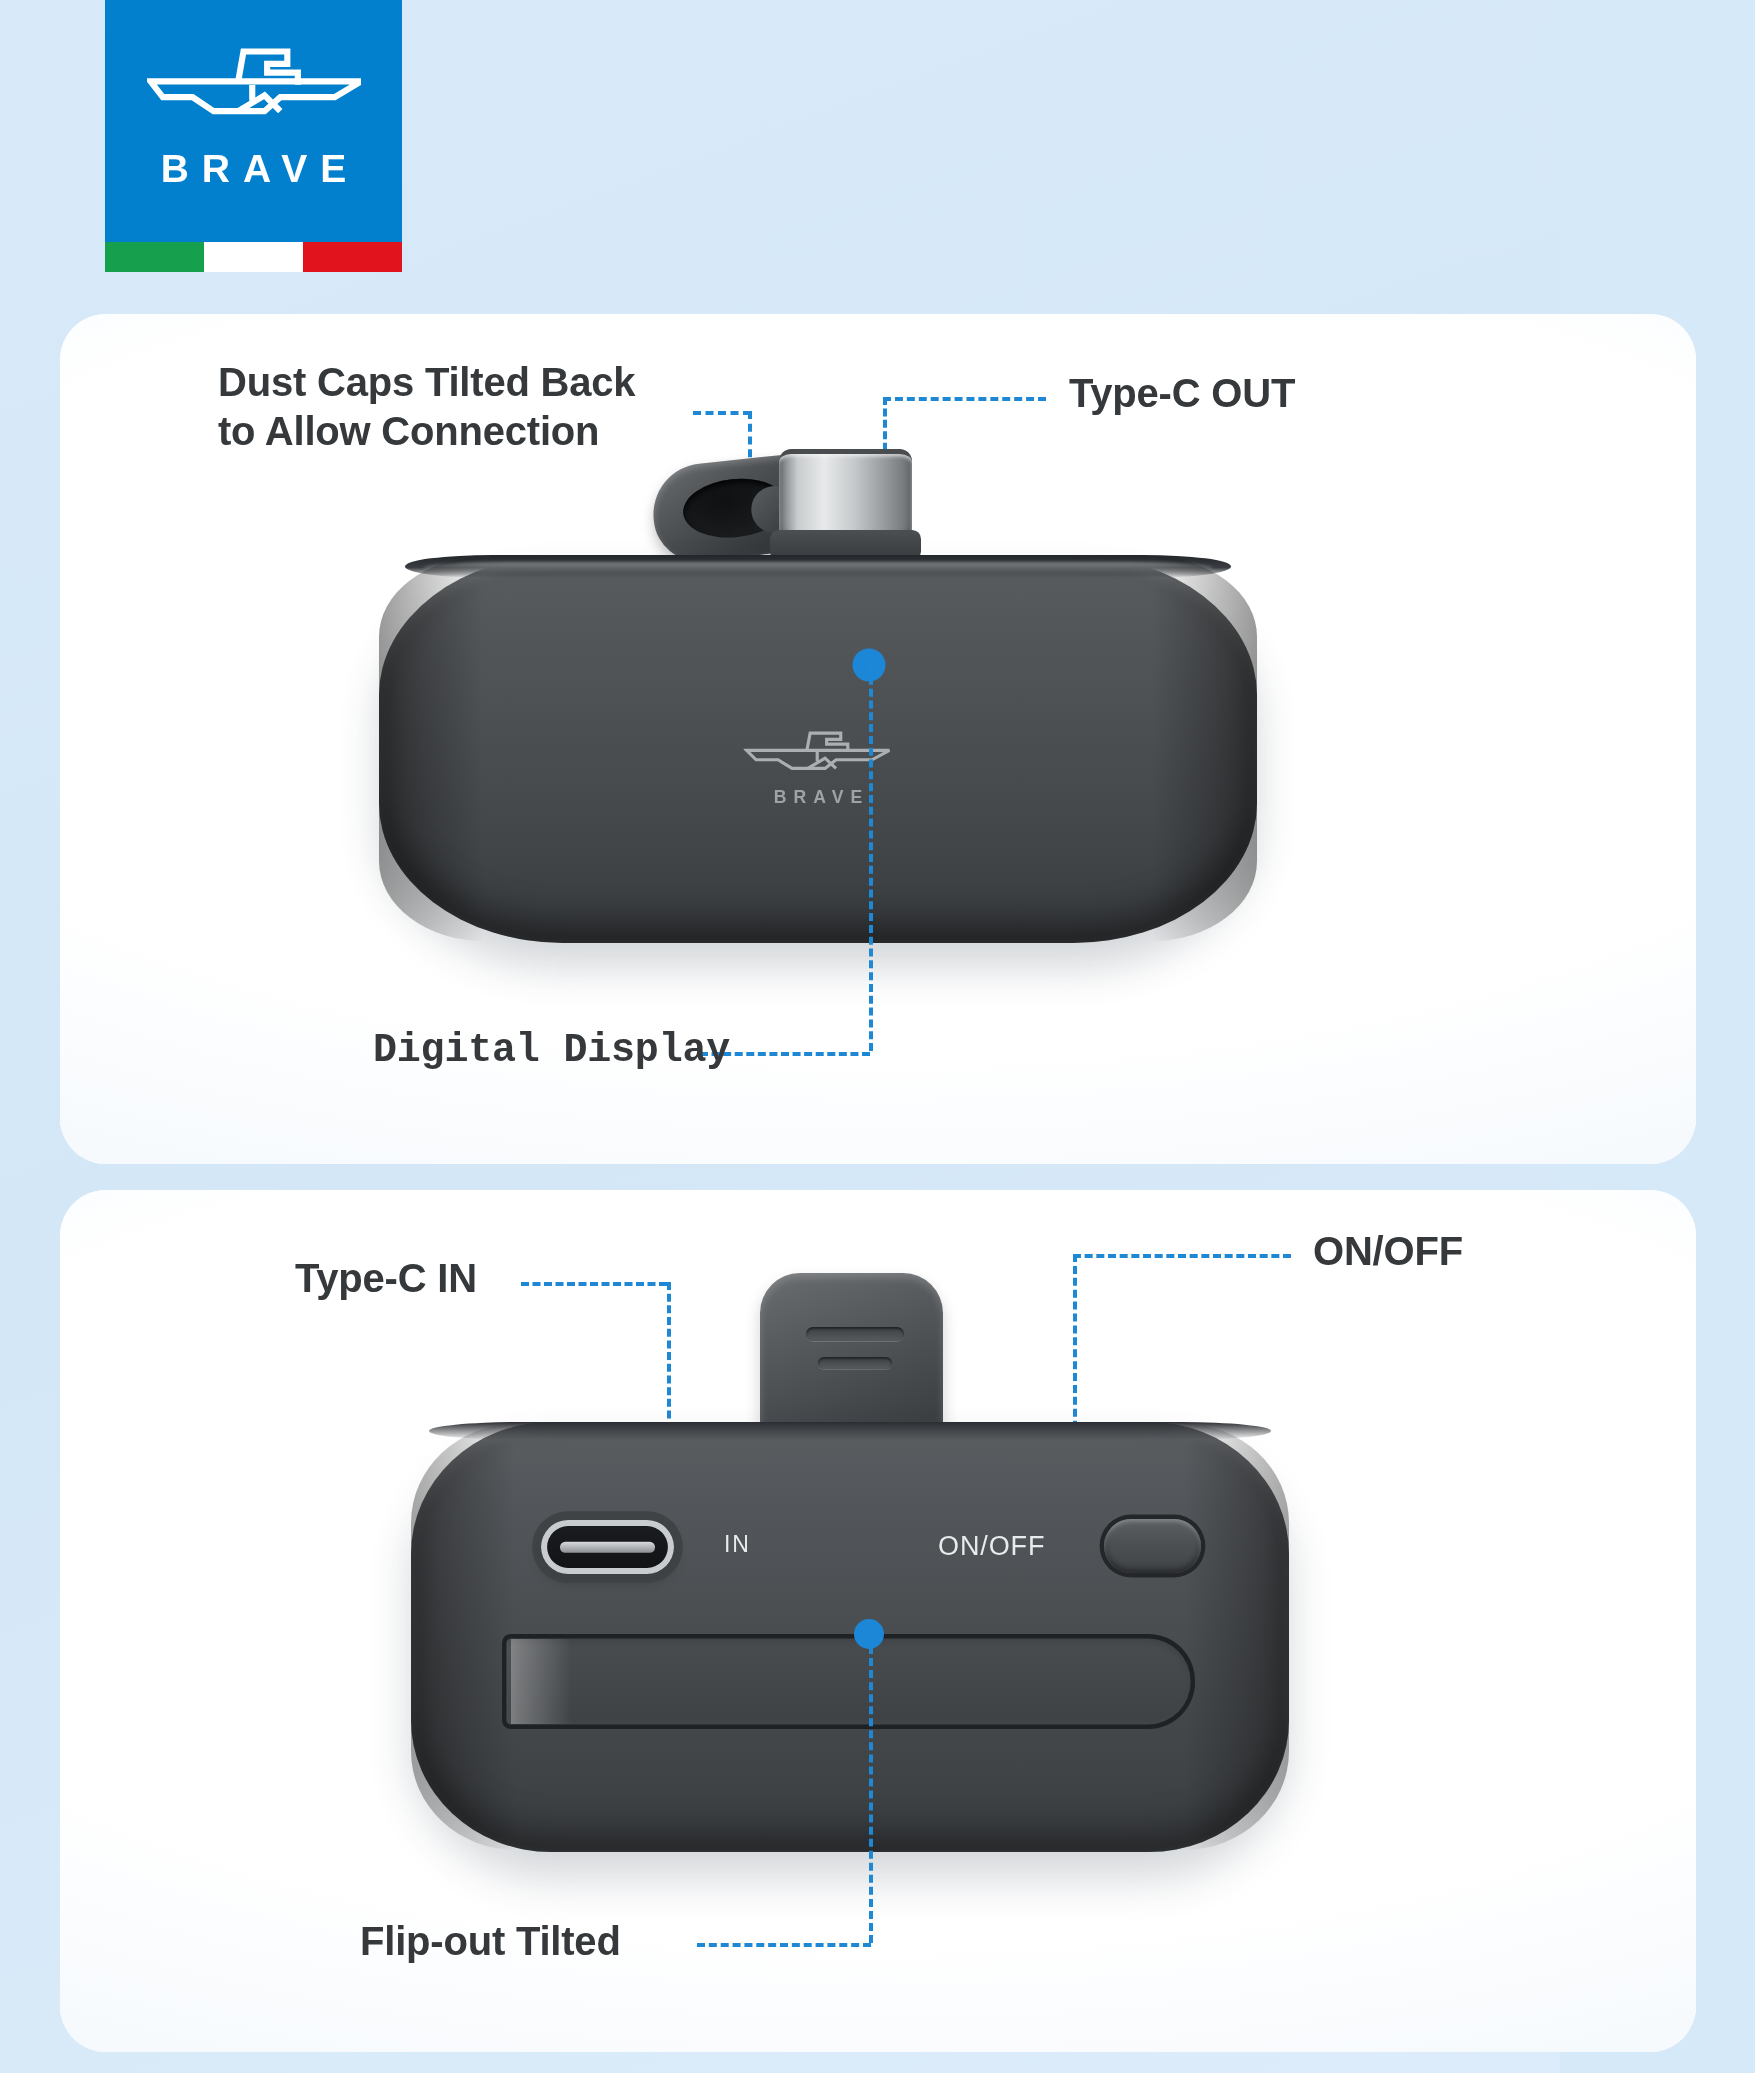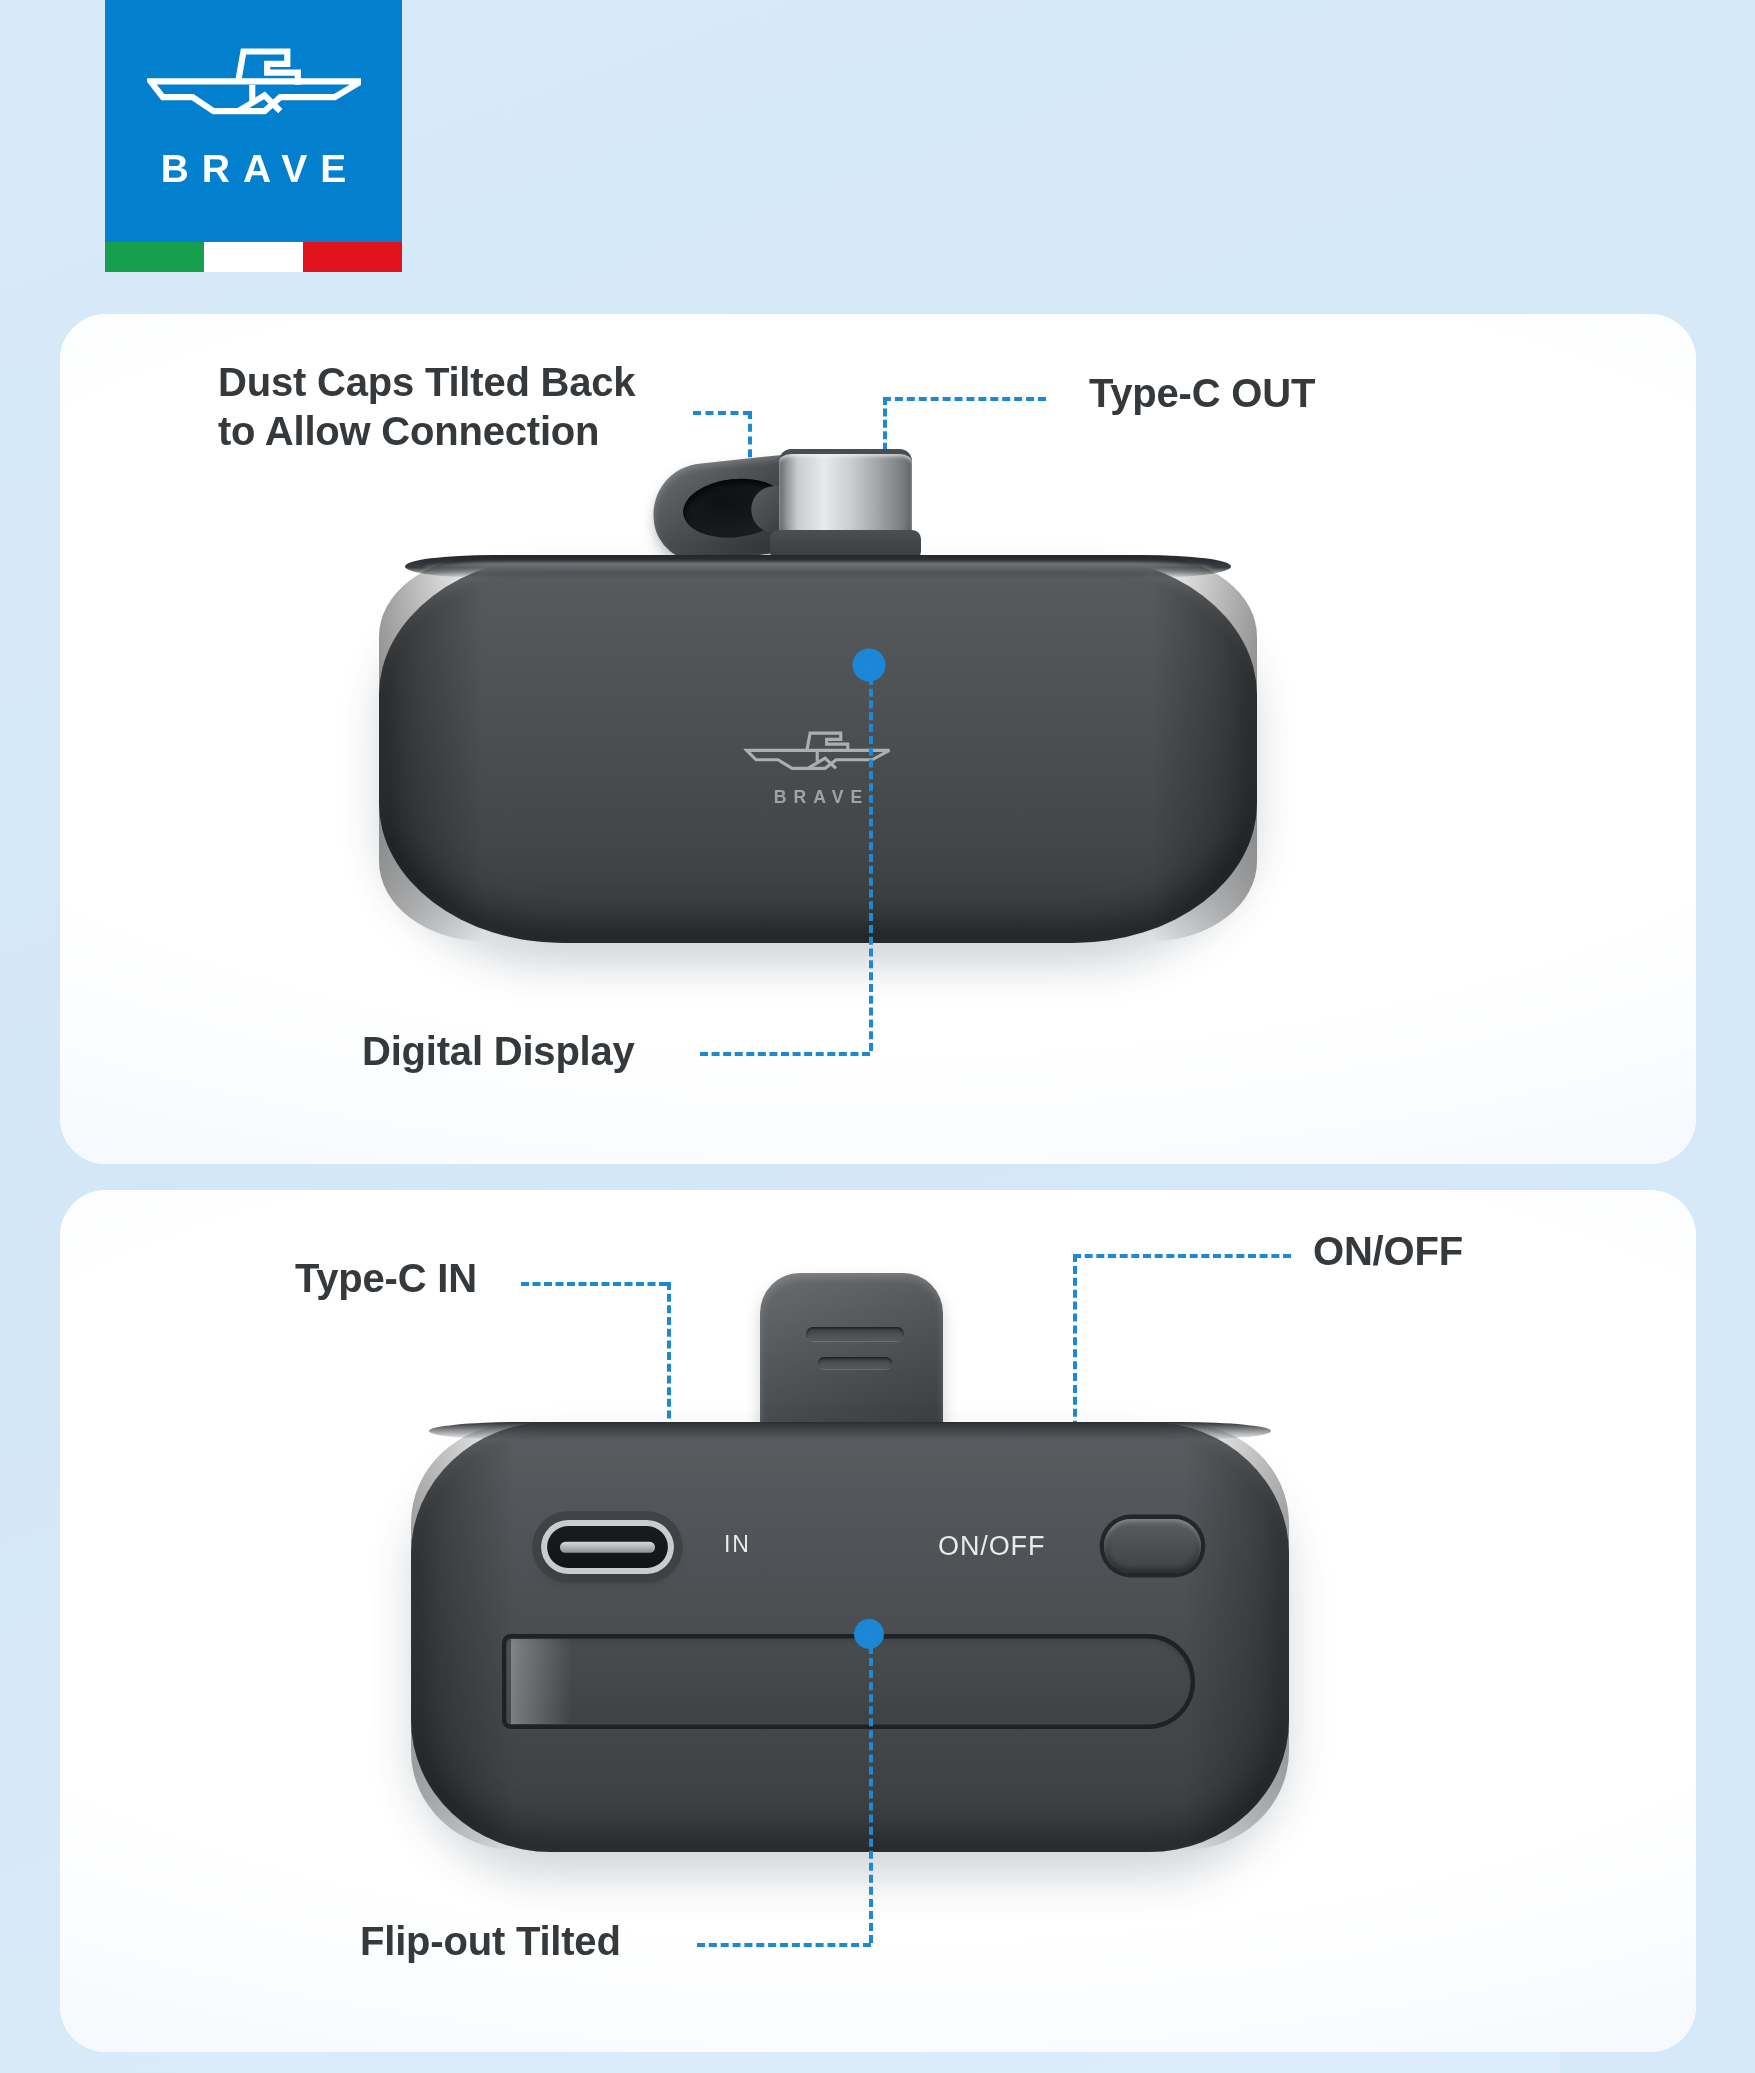--- a/index.html
+++ b/index.html
@@ -382,21 +382,21 @@
   <div class="panel" id="panel-top">
     <div class="panel-inner"></div>
   </div>
 
   <div class="callout-label" style="left:218px; top:358px; width:492px;">Dust Caps Tilted Back
 to Allow Connection</div>
   <div class="lead-h" style="left:693px; top:411px; width:58px;"></div>
   <div class="lead-v" style="left:748px; top:411px; height:97px;"></div>
   <div class="lead-dot" style="left:748px; top:502px;"></div>
 
-  <div class="callout-label thin" style="left:1069px; top:369px;margin-left:20px;">Type-C OUT</div>
+  <div class="callout-label thin" style="left:1069px; top:369px;">Type-C OUT</div>
   <div class="lead-h" style="left:883px; top:397px; width:163px;"></div>
   <div class="lead-v" style="left:883px; top:397px; height:88px;"></div>
   <div class="lead-dot" style="left:883px; top:481px;"></div>
 
   <div class="dustcap"></div>
   <div class="connector-c"></div>
 
   <div class="device-front">
     <div class="body-shell"></div>
     <div class="body-sideshade-l"></div>
@@ -412,21 +412,21 @@
           <path d="M82 50 L104 37 L118 50"></path>
         </g>
       </svg>
       <div class="mark-text">BRAVE</div>
     </div>
   </div>
 
   <div class="lead-dot" style="left:869px; top:665px;"></div>
   <div class="lead-v" style="left:869px; top:665px; height:386px;"></div>
   <div class="lead-h" style="left:700px; top:1052px; width:170px;"></div>
-  <div class="callout-label" style="left:362px; top:1027px;">Digital Display</div>
+  <div class="callout-label" style="left:373px; top:1027px;font-family:Liberation Mono, monospace;">Digital Display</div>
 
   <div class="panel" id="panel-bottom">
     <div class="panel-inner"></div>
   </div>
 
   <div class="callout-label thin" style="left:295px; top:1254px;">Type-C IN</div>
   <div class="lead-h" style="left:521px; top:1282px; width:146px;"></div>
   <div class="lead-v" style="left:667px; top:1282px; height:230px;"></div>
   <div class="lead-dot small" style="left:667px; top:1512px;"></div>
 

